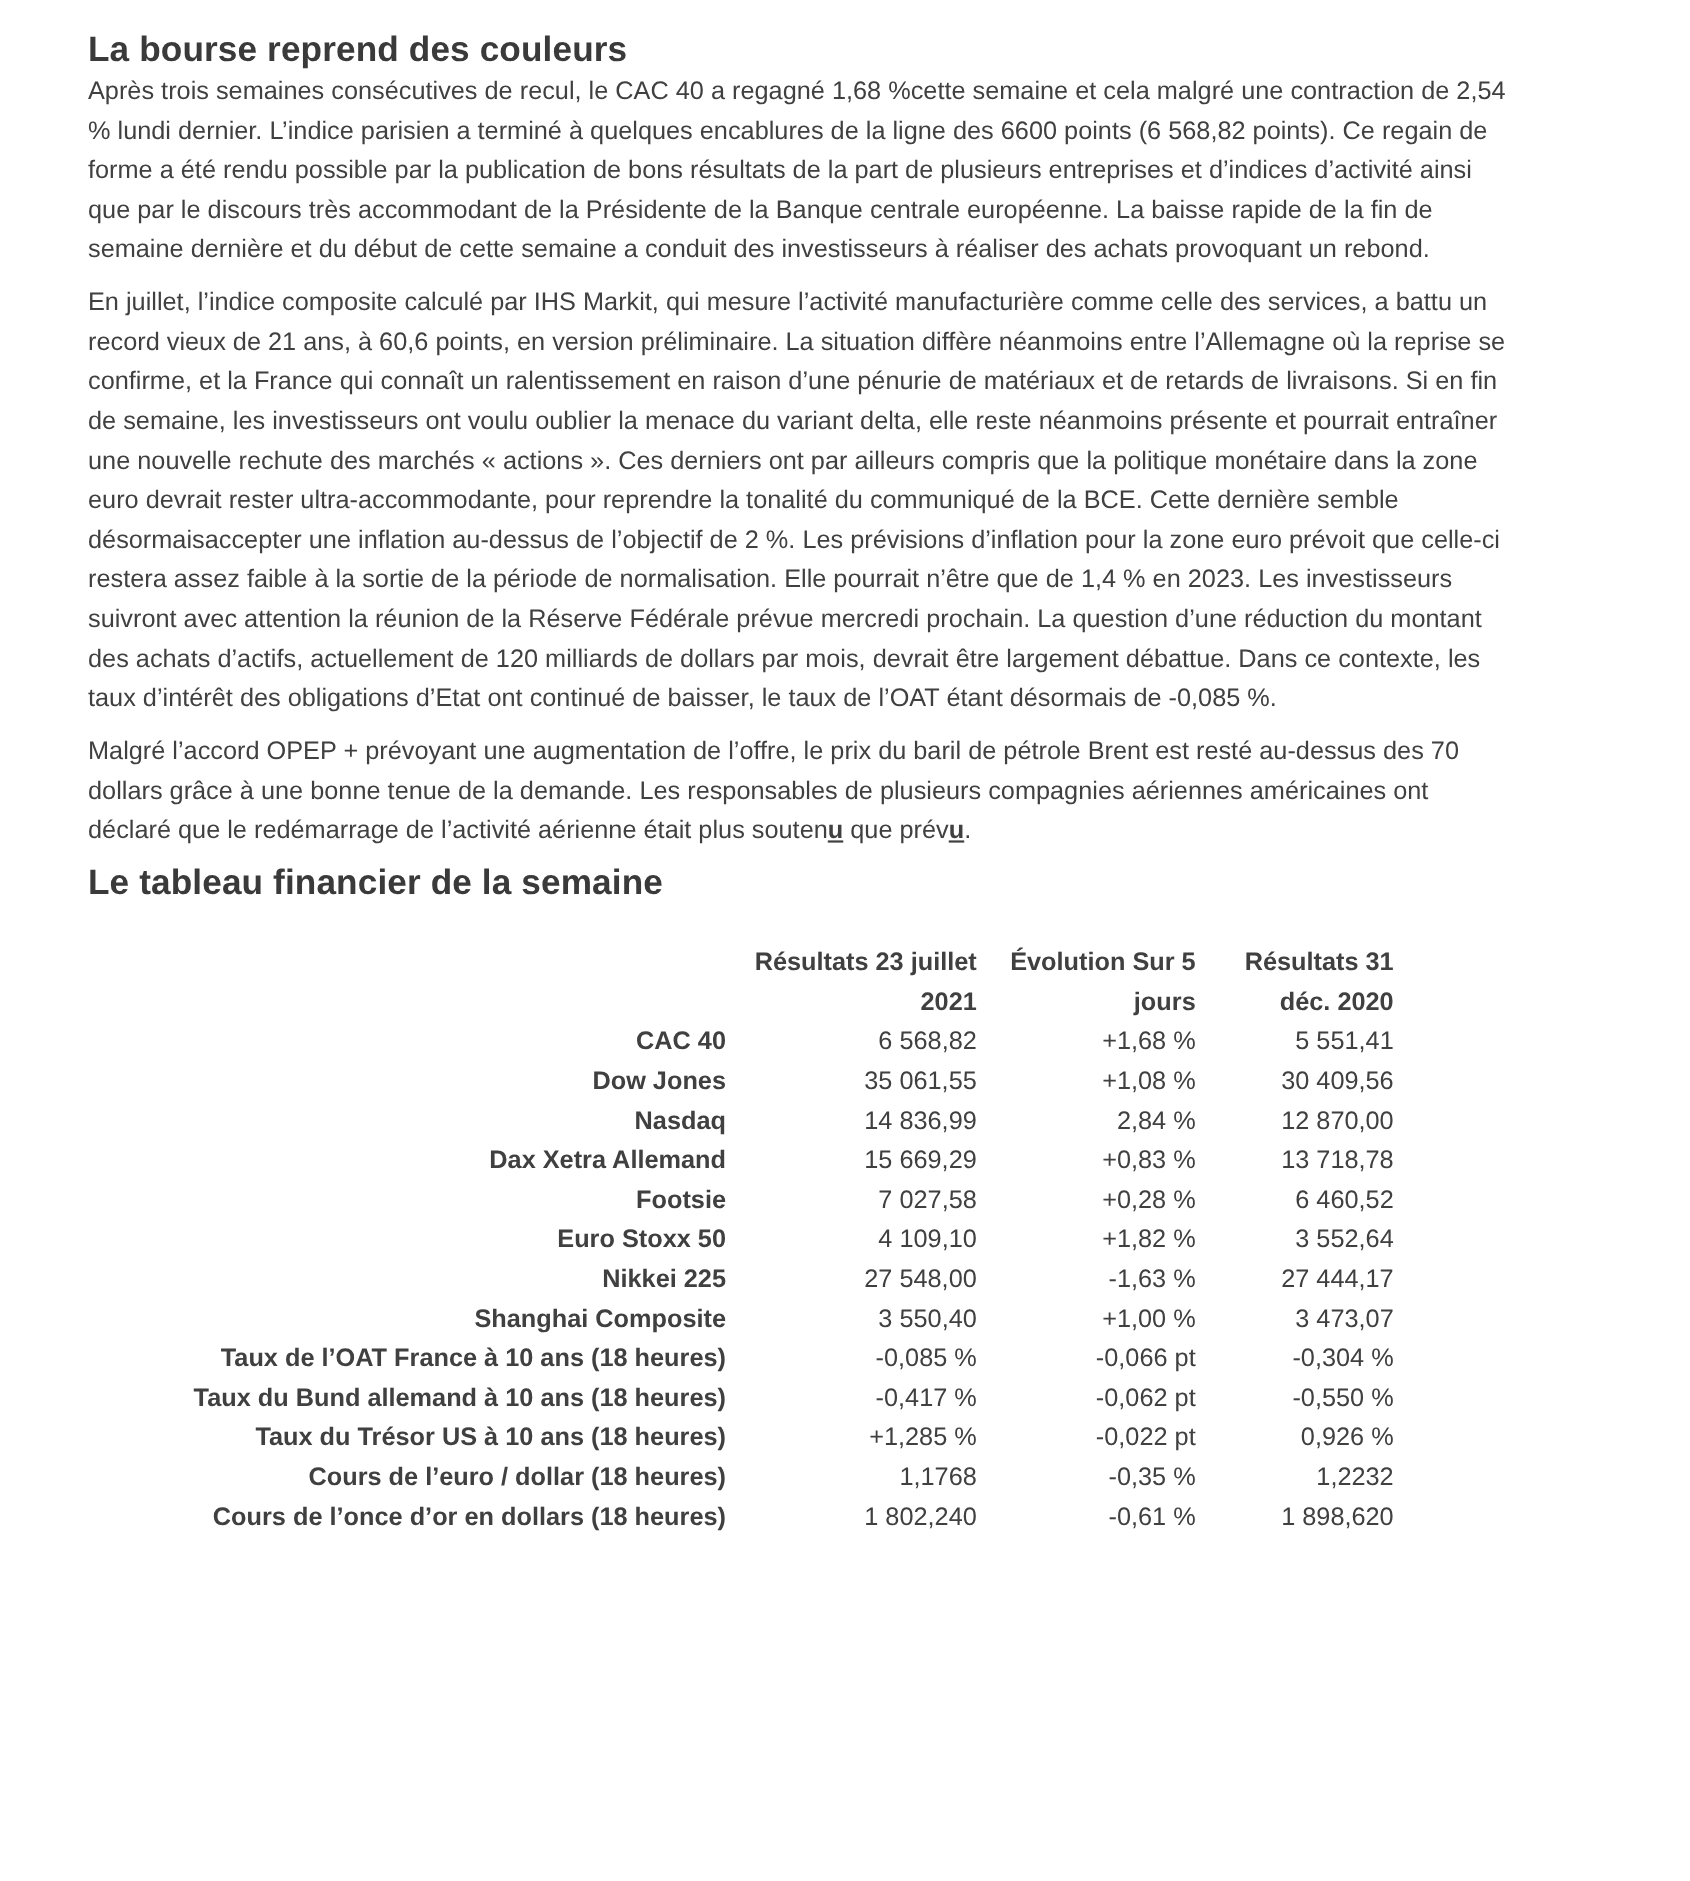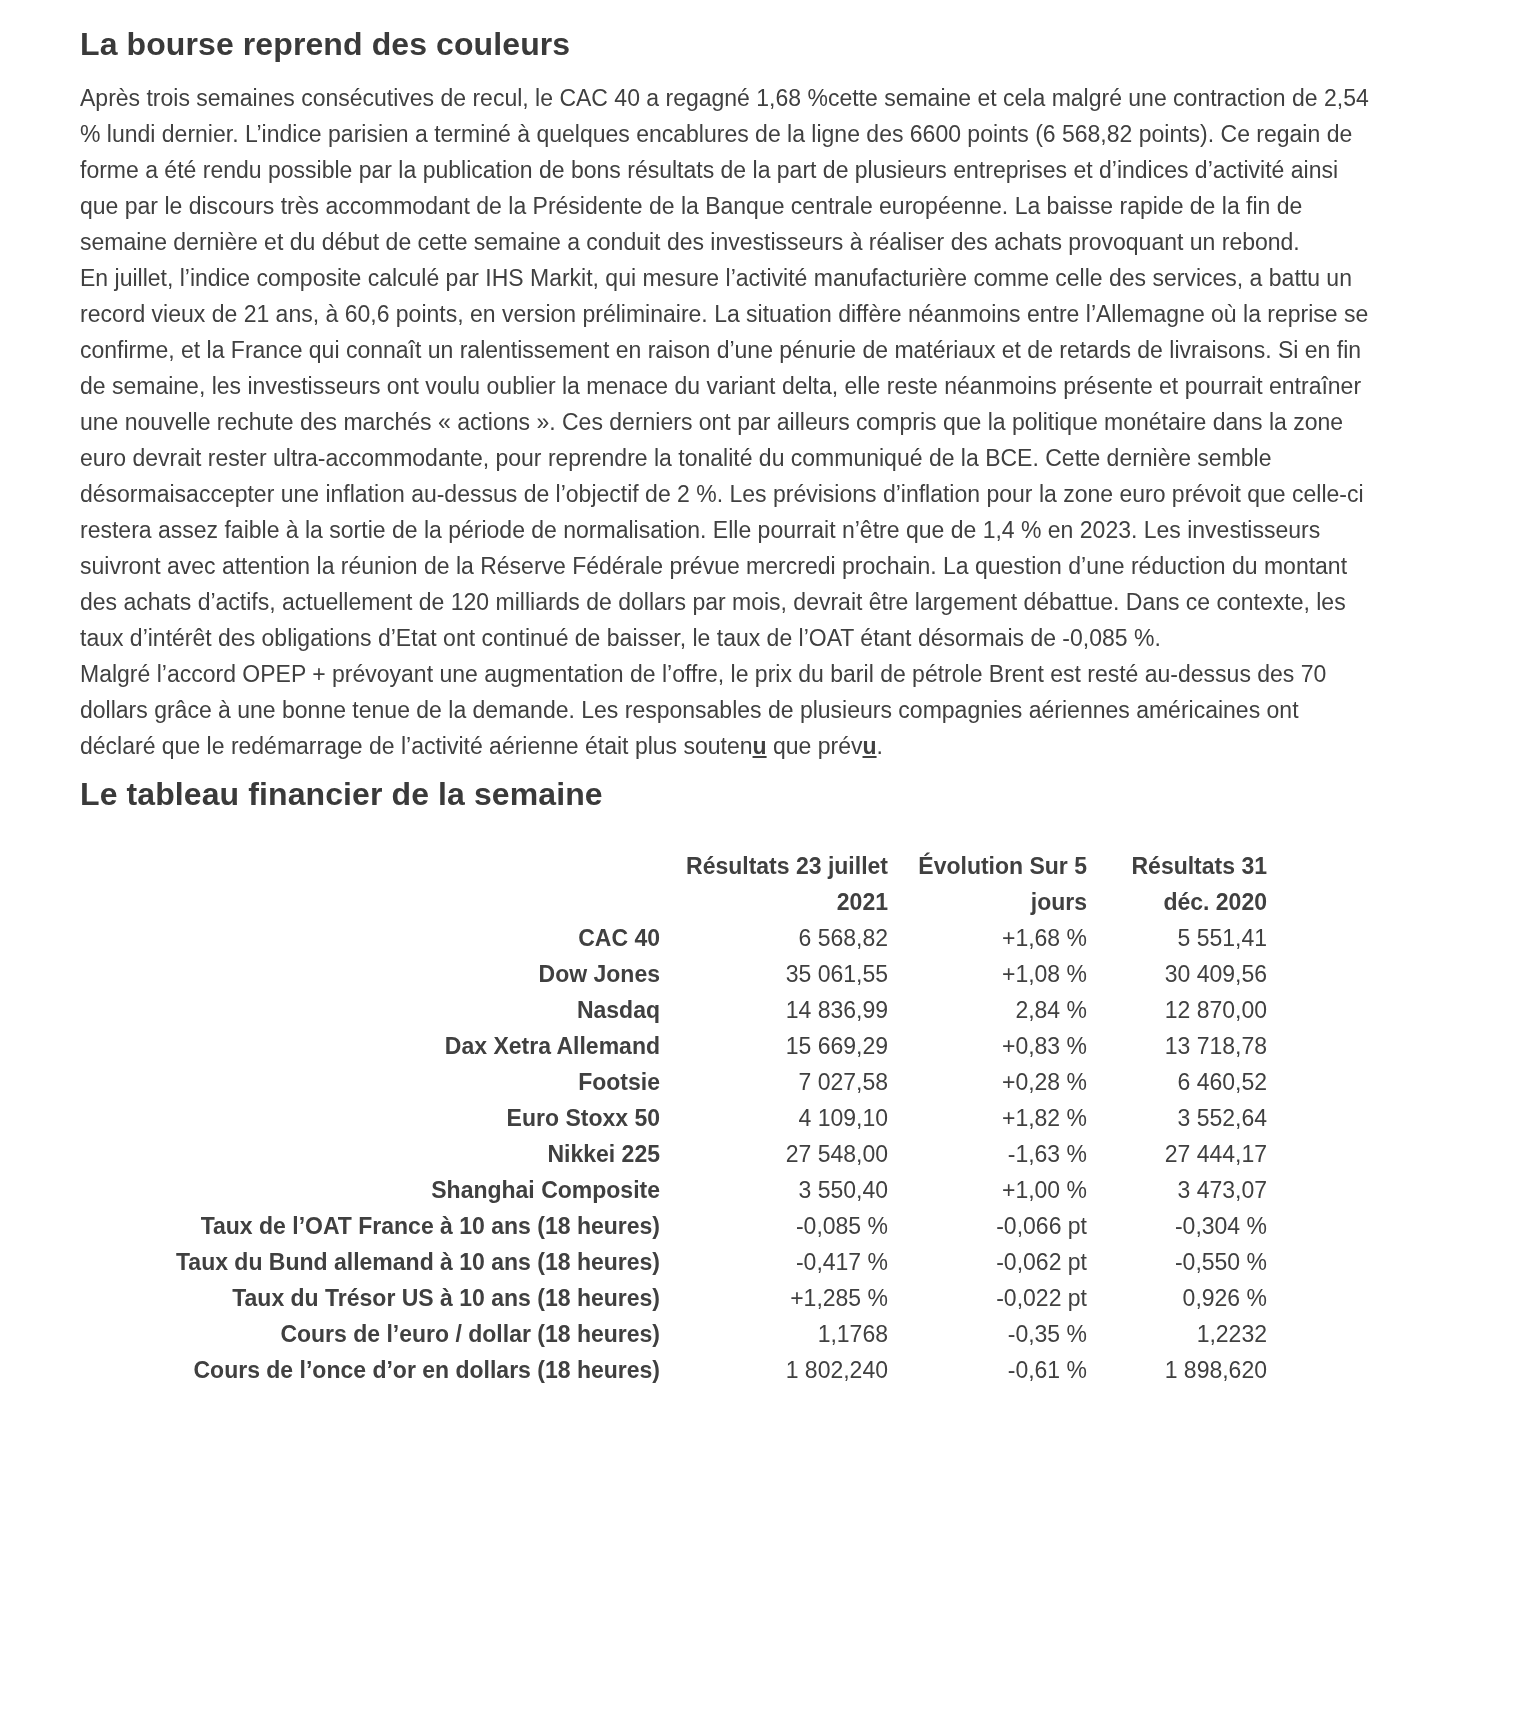--- a/index.html
+++ b/index.html
@@ -11,22 +11,22 @@
     .page { position: relative; padding: 0 0 0 80px; width: 1300px; }
     h1, h2 {
       font-weight: bold; font-size: 32px; margin: 0; color: #3a3a3a;
       letter-spacing: 0.1px;
     }
     h1 { padding-top: 24px; line-height: 40px; }
     h2 { line-height: 40px; margin-top: 10px; }
     p {
       margin: 0; font-size: 23px; line-height: 36px; color: #404040;
     }
-    p.first { margin-top: 16px; }
-    p + p { }
+    p.first { }
+    p + p { margin-top: 12px; }
     u { text-decoration: underline; font-weight: bold; }
     table {
       border-collapse: collapse; margin-left: 80px; margin-top: 34px;
       font-size: 23px; color: #404040;
     }
     td, th { padding: 0; vertical-align: top; line-height: 36px; text-align: right; }
     th { font-weight: bold; }
     td.label { font-weight: bold; width: 500px; padding-right: 4px; }
     td.c1, th.c1 { width: 224px; }
     td.c2, th.c2 { width: 199px; }

